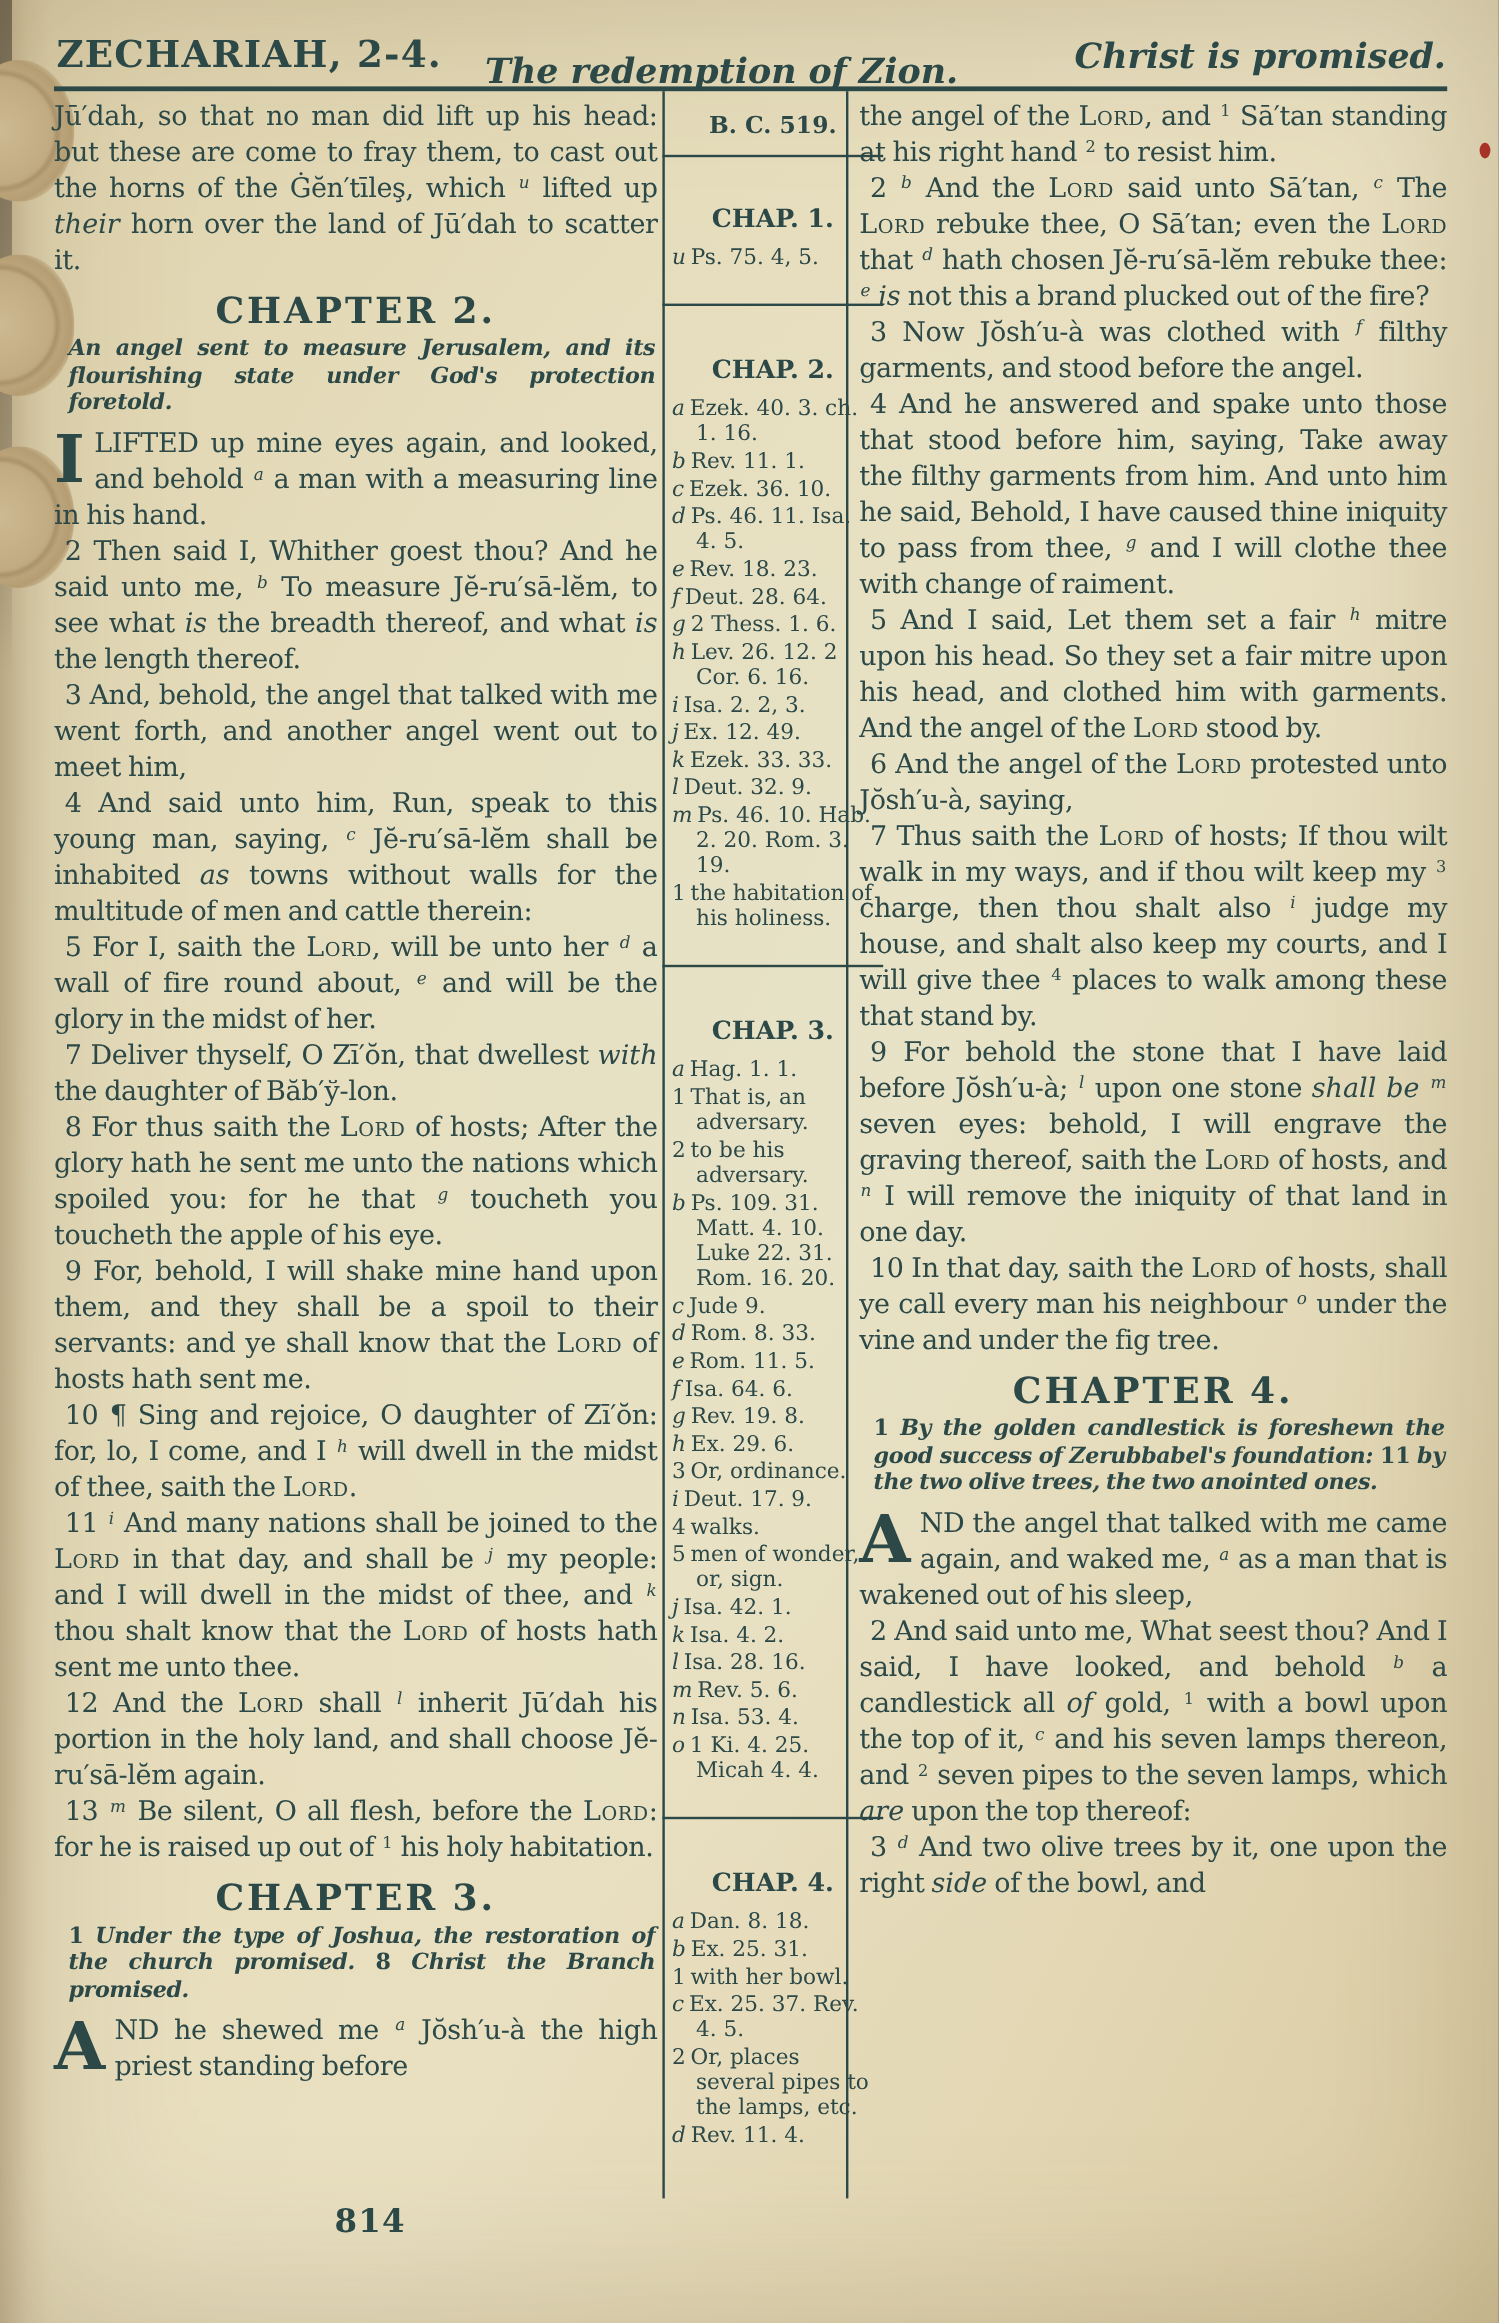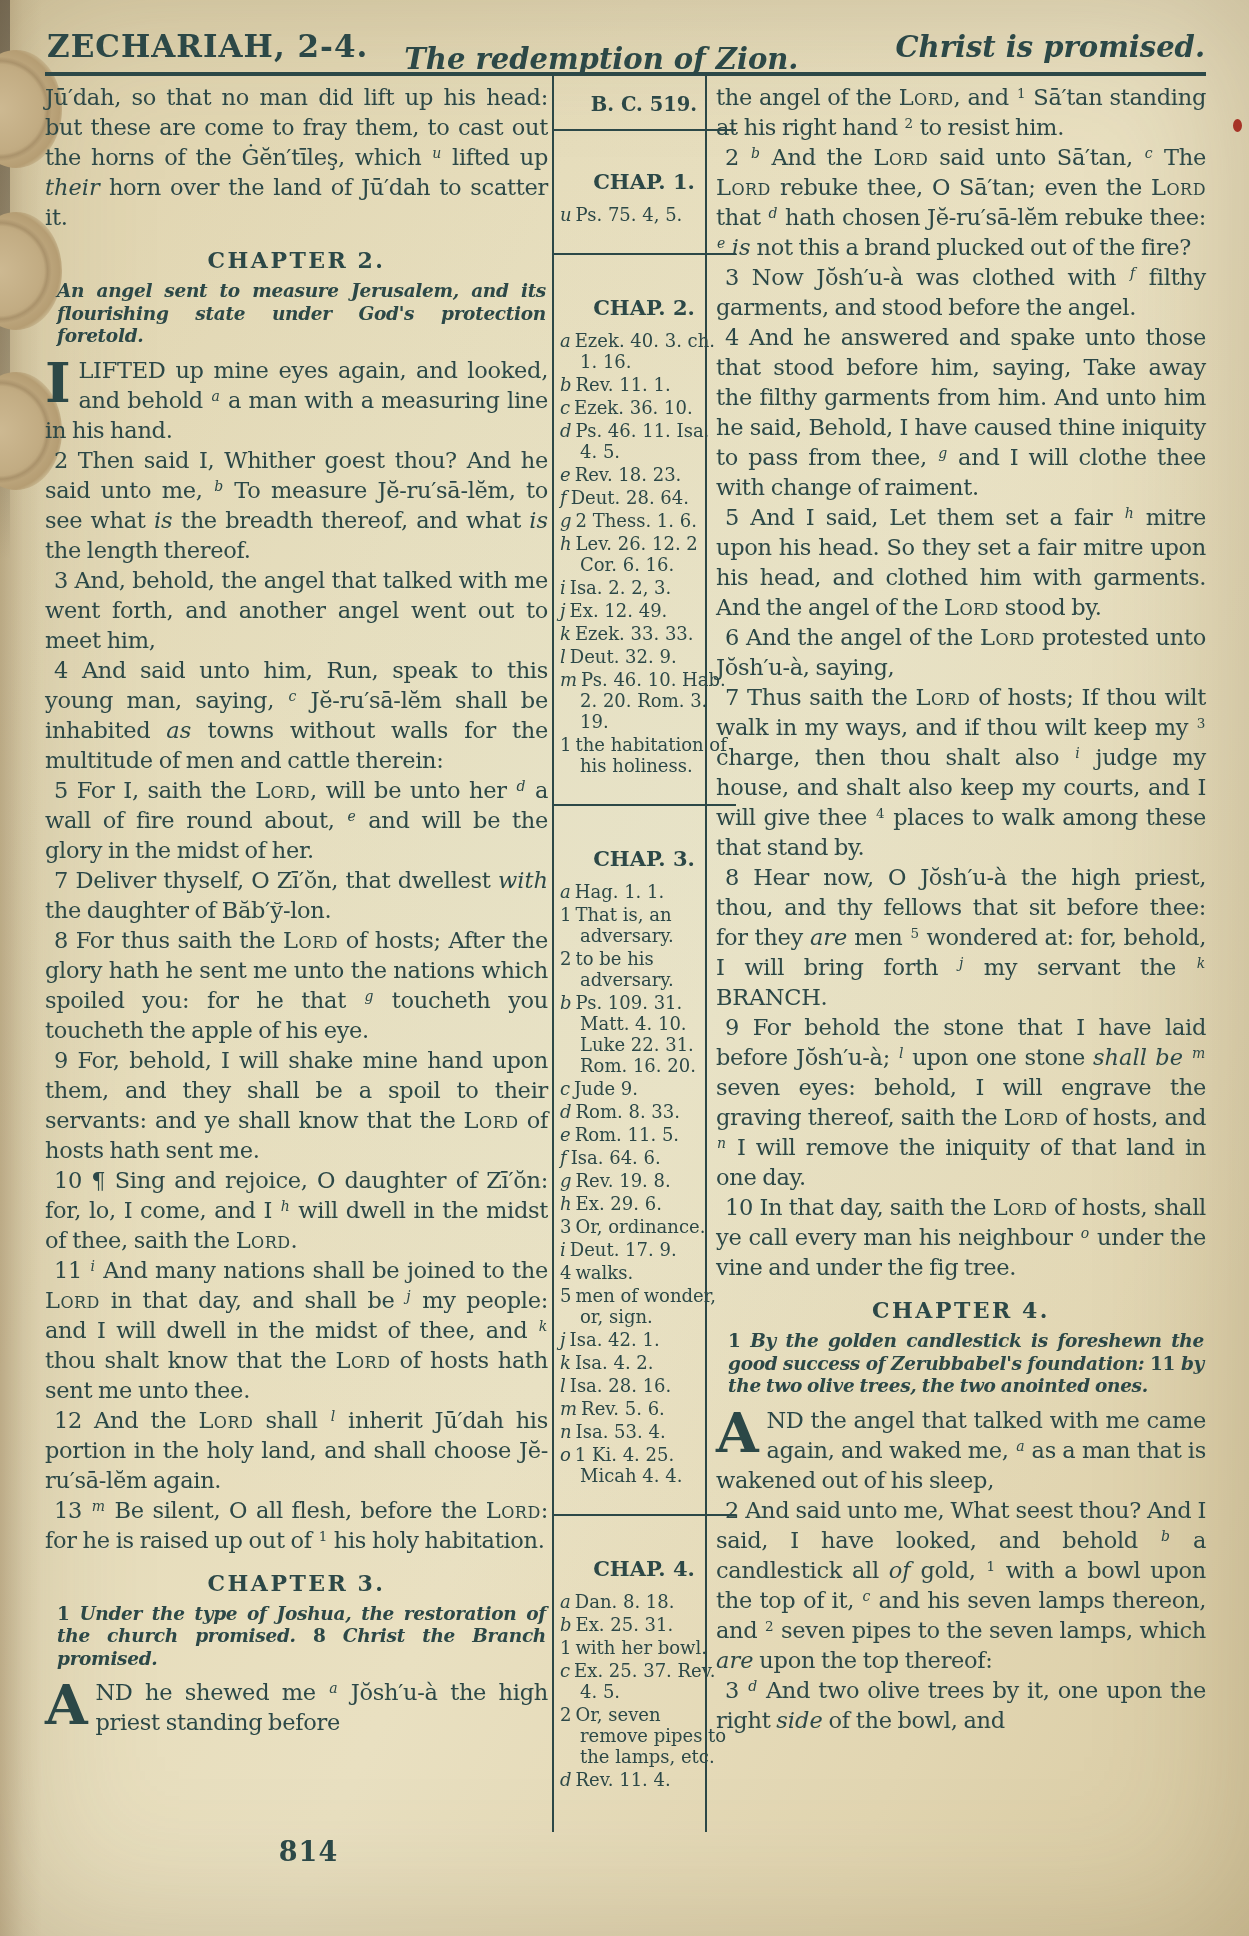--- a/index.html
+++ b/index.html
@@ -37,21 +37,21 @@
   .vl{left:552px;} .vr{left:705px;}
 
   
   .textcol{position:absolute;top:82px;text-align:justify;font-size:22.5px;line-height:30px;
     letter-spacing:-0.3px;word-spacing:-1px;}
   .col-left{left:45px;width:503px;}
   .col-right{left:716px;width:490px;}
   .textcol p{margin:0;}
   p.verse{text-indent:9px;}
   p.cont,p.drop{text-indent:0;}
-  .chapter-heading{text-align:center;font-weight:bold;font-size:22px;letter-spacing:2.5px;margin:13px 0 5px;text-indent:0;}
+  .chapter-heading{text-align:center;font-weight:bold;font-size:30px;letter-spacing:2.5px;margin:13px 0 5px;text-indent:0;}
   .summary{font-style:italic;font-weight:bold;font-size:18.5px;line-height:22.5px;margin:0 2px 7px 12px;text-align:justify;}
   .summary .vn{font-style:normal;}
   .dropcap{float:left;font-size:55px;line-height:46px;font-weight:bold;margin:5px 8px 0 0;}
   sup.r{font-size:14px;font-style:italic;line-height:0;vertical-align:7px;margin:0 1px;}
   sup.r.n{font-style:normal;font-size:13.5px;}
   .sc{font-variant:small-caps;letter-spacing:0.5px;}
   i{letter-spacing:0;}
 
   
   .center-col{position:absolute;left:552px;top:76px;width:184px;font-size:18px;line-height:21px;}
@@ -161,35 +161,34 @@
           <div class="cc-item"><span class="cc-label">n</span><span class="cc-text">Isa. 53. 4.</span></div>
           <div class="cc-item"><span class="cc-label">o</span><span class="cc-text">1 Ki. 4. 25. Micah 4. 4.</span></div>
         </div>
         <div class="cc-rule mid"></div>
         <div class="cc-group g-chap4">
           <div class="cc-head">CHAP. 4.</div>
           <div class="cc-item"><span class="cc-label">a</span><span class="cc-text">Dan. 8. 18.</span></div>
           <div class="cc-item"><span class="cc-label">b</span><span class="cc-text">Ex. 25. 31.</span></div>
           <div class="cc-item"><span class="cc-label num">1</span><span class="cc-text">with her bowl.</span></div>
           <div class="cc-item"><span class="cc-label">c</span><span class="cc-text">Ex. 25. 37. Rev. 4. 5.</span></div>
-          <div class="cc-item"><span class="cc-label num">2</span><span class="cc-text">Or, seven remove pipes to the lamps, etc.</span></div>
+          <div class="cc-item"><span class="cc-label num">2</span><span class="cc-text">Or, places several pipes to the lamps, etc.</span></div>
           <div class="cc-item"><span class="cc-label">d</span><span class="cc-text">Rev. 11. 4.</span></div>
         </div>
       </div>
   </div>
 
   <div class="textcol col-right" id="col-right">
       <p class="cont"><span class="vtext">the angel of the <span class="sc">Lord</span>, and <sup class="r n">1</sup> Sā′tan standing at his right hand <sup class="r n">2</sup> to resist him.</span></p>
       <p class="verse"><span class="vtext">2 <sup class="r">b</sup> And the <span class="sc">Lord</span> said unto Sā′tan, <sup class="r">c</sup> The <span class="sc">Lord</span> rebuke thee, O Sā′tan; even the <span class="sc">Lord</span> that <sup class="r">d</sup> hath chosen Jĕ-ru′sā-lĕm rebuke thee: <sup class="r">e</sup> <i>is</i> not this a brand plucked out of the fire?</span></p>
       <p class="verse"><span class="vtext">3 Now Jŏsh′u-à was clothed with <sup class="r">f</sup> filthy garments, and stood before the angel.</span></p>
       <p class="verse"><span class="vtext">4 And he answered and spake unto those that stood before him, saying, Take away the filthy garments from him. And unto him he said, Behold, I have caused thine iniquity to pass from thee, <sup class="r">g</sup> and I will clothe thee with change of raiment.</span></p>
       <p class="verse"><span class="vtext">5 And I said, Let them set a fair <sup class="r">h</sup> mitre upon his head. So they set a fair mitre upon his head, and clothed him with garments. And the angel of the <span class="sc">Lord</span> stood by.</span></p>
       <p class="verse"><span class="vtext">6 And the angel of the <span class="sc">Lord</span> protested unto Jŏsh′u-à, saying,</span></p>
       <p class="verse"><span class="vtext">7 Thus saith the <span class="sc">Lord</span> of hosts; If thou wilt walk in my ways, and if thou wilt keep my <sup class="r n">3</sup> charge, then thou shalt also <sup class="r">i</sup> judge my house, and shalt also keep my courts, and I will give thee <sup class="r n">4</sup> places to walk among these that stand by.</span></p>
-      <p class="verse"><span class="vtext">8 Hear now, O Jŏsh′u-à the high priest, thou, and thy fellows that sit before thee: for they <i>are</i> men <sup class="r n">5</sup> wondered at: for, behold, I will bring forth <sup class="r">j</sup> my servant the <sup class="r">k</sup> BRANCH.</span></p>
       <p class="verse"><span class="vtext">9 For behold the stone that I have laid before Jŏsh′u-à; <sup class="r">l</sup> upon one stone <i>shall be</i> <sup class="r">m</sup> seven eyes: behold, I will engrave the graving thereof, saith the <span class="sc">Lord</span> of hosts, and <sup class="r">n</sup> I will remove the iniquity of that land in one day.</span></p>
       <p class="verse"><span class="vtext">10 In that day, saith the <span class="sc">Lord</span> of hosts, shall ye call every man his neighbour <sup class="r">o</sup> under the vine and under the fig tree.</span></p>
       <div class="chapter-heading">CHAPTER 4.</div>
       <div class="summary"><span class="vn">1</span> By the golden candlestick is foreshewn the good success of Zerubbabel's foundation: <span class="vn">11</span> by the two olive trees, the two anointed ones.</div>
       <p class="drop"><span class="dropcap">A</span><span class="vtext">ND the angel that talked with me came again, and waked me, <sup class="r">a</sup> as a man that is wakened out of his sleep,</span></p>
       <p class="verse"><span class="vtext">2 And said unto me, What seest thou? And I said, I have looked, and behold <sup class="r">b</sup> a candlestick all <i>of</i> gold, <sup class="r n">1</sup> with a bowl upon the top of it, <sup class="r">c</sup> and his seven lamps thereon, and <sup class="r n">2</sup> seven pipes to the seven lamps, which <i>are</i> upon the top thereof:</span></p>
       <p class="verse"><span class="vtext">3 <sup class="r">d</sup> And two olive trees by it, one upon the right <i>side</i> of the bowl, and</span></p>
     </div>
 
   <div class="page-number">814</div>

